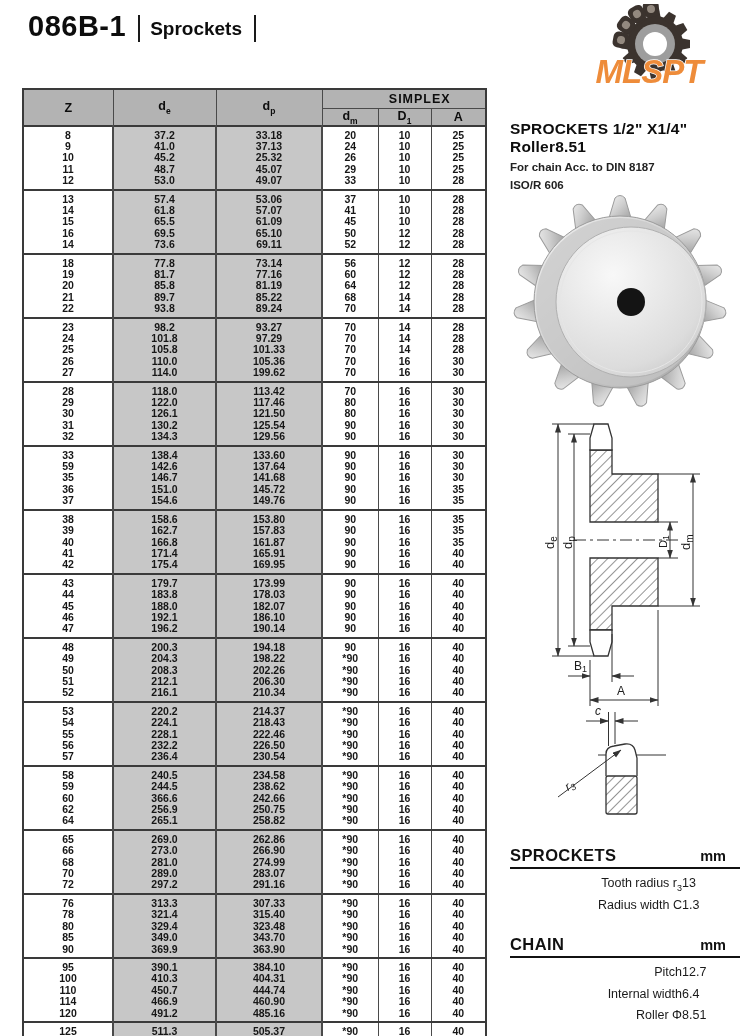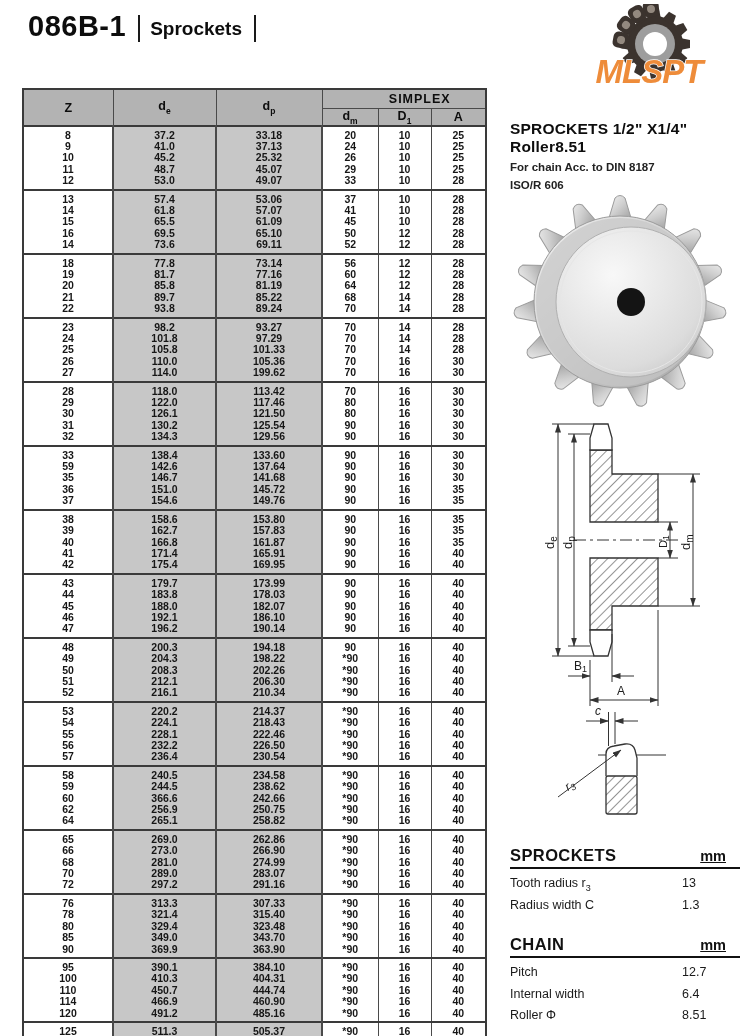--- a/index.html
+++ b/index.html
@@ -34,24 +34,24 @@
   .prod { position:absolute; left:510px; top:120px; width:238px; }
   .prod .pt { font-size:15.5px; font-weight:bold; color:#0d0d0d; letter-spacing:0.2px; }
   .prod .pl { font-size:11.5px; font-weight:bold; color:#222; margin-top:4px; line-height:14px; }
   .photo { position:absolute; left:510px; top:190px; }
   .xsec  { position:absolute; left:512px; top:416px; }
   .toothd{ position:absolute; left:542px; top:700px; }
   .specs { position:absolute; left:510px; top:846px; width:230px; }
   .spec-head { display:flex; justify-content:space-between; align-items:baseline;
                border-bottom:2.5px solid #111; padding-bottom:2px; font-weight:bold; }
   .spec-head .st { font-size:16.5px; letter-spacing:0.4px; }
-  .spec-head .unit { font-size:14.5px; margin-right:14px;text-decoration:underline; }
+  .spec-head .unit { font-size:14.5px; margin-right:14px; }
   .spec-rows { margin-top:6px; }
   .spec-row { display:flex; font-size:12.5px; line-height:17px; color:#1a1a1a; }
-  .spec-row .lbl { flex:1; }
+  .spec-row .lbl { flex:1;text-align:right; }
   .spec-row .lbl sub { font-size:9px; }
   .spec-row .val { width:58px; text-align:left; }
   .spec-section.chain { margin-top:17px; }
   svg text { font-family:"Liberation Sans","DejaVu Sans",sans-serif; }
 </style>
 </head>
 <body>
 
 <div class="page">
 

